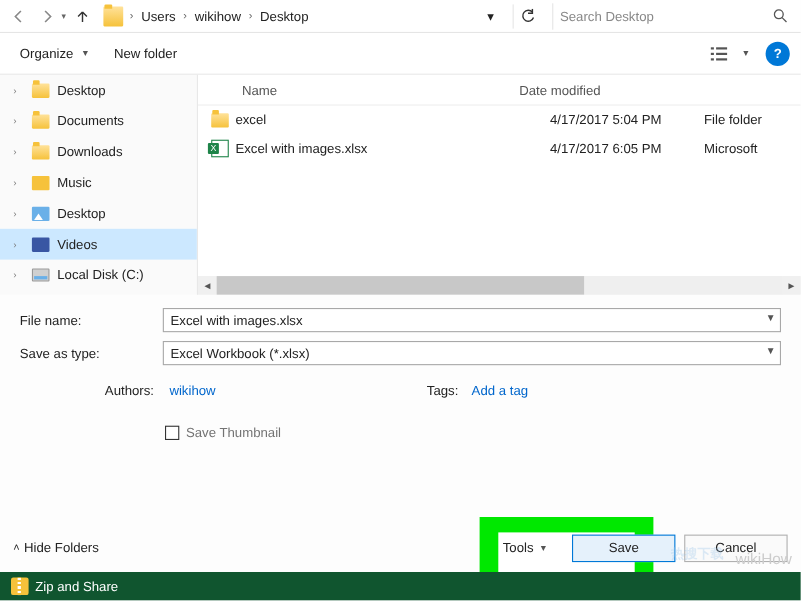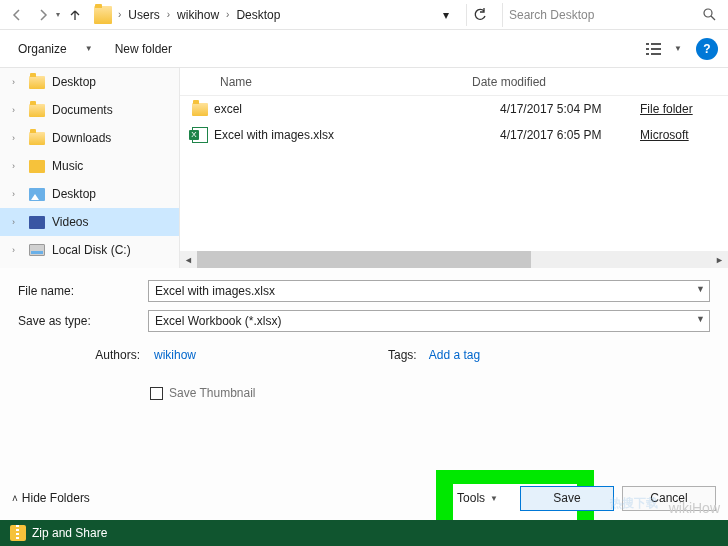--- a/index.html
+++ b/index.html
@@ -16,21 +16,21 @@
 .addr-icon:before { content:""; position:absolute; top:-2px; left:1px; width:7px; height:4px; background:#f6c23b; border-radius:1px 1px 0 0;}
 .address span.crumb { padding: 2px 3px; }
 .topbar-fill { flex:1; }
 .refresh { width: 26px; height: 22px; display:flex; align-items:center; justify-content:center; border-left:1px solid #e5e5e5; margin-left:6px;}
 .addr-dd { width:20px; display:flex; align-items:center; justify-content:center; }
 .search { flex:0 0 220px; height:24px; border-left:1px solid #e5e5e5; display:flex; align-items:center; padding:0 6px; color:#888; margin-left:6px;}
 .search-icon-right { margin-left:auto; }
 
 
 .cmdbar { height: 38px; display:flex; align-items:center; padding:0 10px; gap:6px; background:#fff; border-bottom:1px solid #e5e5e5;}
-.cmd-item { display:flex; align-items:center; gap:16px; padding:4px 8px; }
+.cmd-item { display:flex; align-items:center; gap:5px; padding:4px 8px; }
 .cmd-dd { font-size:8px; color:#555; margin-left:2px;}
 .cmdbar-fill { flex:1; }
 .view-icon { width:22px; height:22px; display:flex; align-items:center; justify-content:center; }
 .help-icon { width:22px; height:22px; border-radius:50%; background:#0078d7; color:#fff; display:flex; align-items:center; justify-content:center; font-weight:bold; font-size:12px; margin-left:8px;}
 
 
 .main { display:flex; height: 200px; }
 .sidebar { width:180px; background:#fafafa; border-right:1px solid #e8e8e8; overflow:hidden; position:relative;}
 .side-item { display:flex; align-items:center; height:28px; padding-left:12px; gap:6px;}
 .side-item.selected { background:#cce8ff; }
@@ -47,21 +47,21 @@
 
 .content { flex:1; background:#fff; position:relative; overflow:hidden;}
 .col-headers { display:flex; height:28px; align-items:center; color:#555; border-bottom:1px solid #eee; padding-left:12px;}
 .col-name { width:280px; padding-left:28px;}
 .col-date { width:140px;}
 .col-type { flex:1; }
 .row { display:flex; height:26px; align-items:center; padding-left:12px;}
 .row-icon { width:22px; display:flex; align-items:center;}
 .row-name { width:286px; }
 .row-date { width:140px; }
-.row-type { flex:1;text-decoration:underline; }
+.row-type { flex:1; }
 .excel-icon { width:16px; height:16px; background:#fff; border:1px solid #1e8449; position:relative;}
 .excel-icon:before{content:"X";position:absolute;left:-4px;top:2px;width:10px;height:10px;background:#1e8449;color:#fff;font-size:8px;line-height:10px;text-align:center;border-radius:1px;}
 
 .hscroll { position:absolute; bottom:0; left:0; right:0; height:17px; background:#f0f0f0; display:flex; align-items:center;}
 .hscroll-btn { width:17px; height:17px; background:#f0f0f0; display:flex; align-items:center; justify-content:center; font-size:9px; color:#555;}
 .hscroll-track { flex:1; height:17px; background:#efefef; position:relative;}
 .hscroll-thumb { position:absolute; left:0; top:0; width:65%; height:17px; background:#c8c8c8;}
 
 
 .fields { padding: 10px 18px 4px 18px; }

